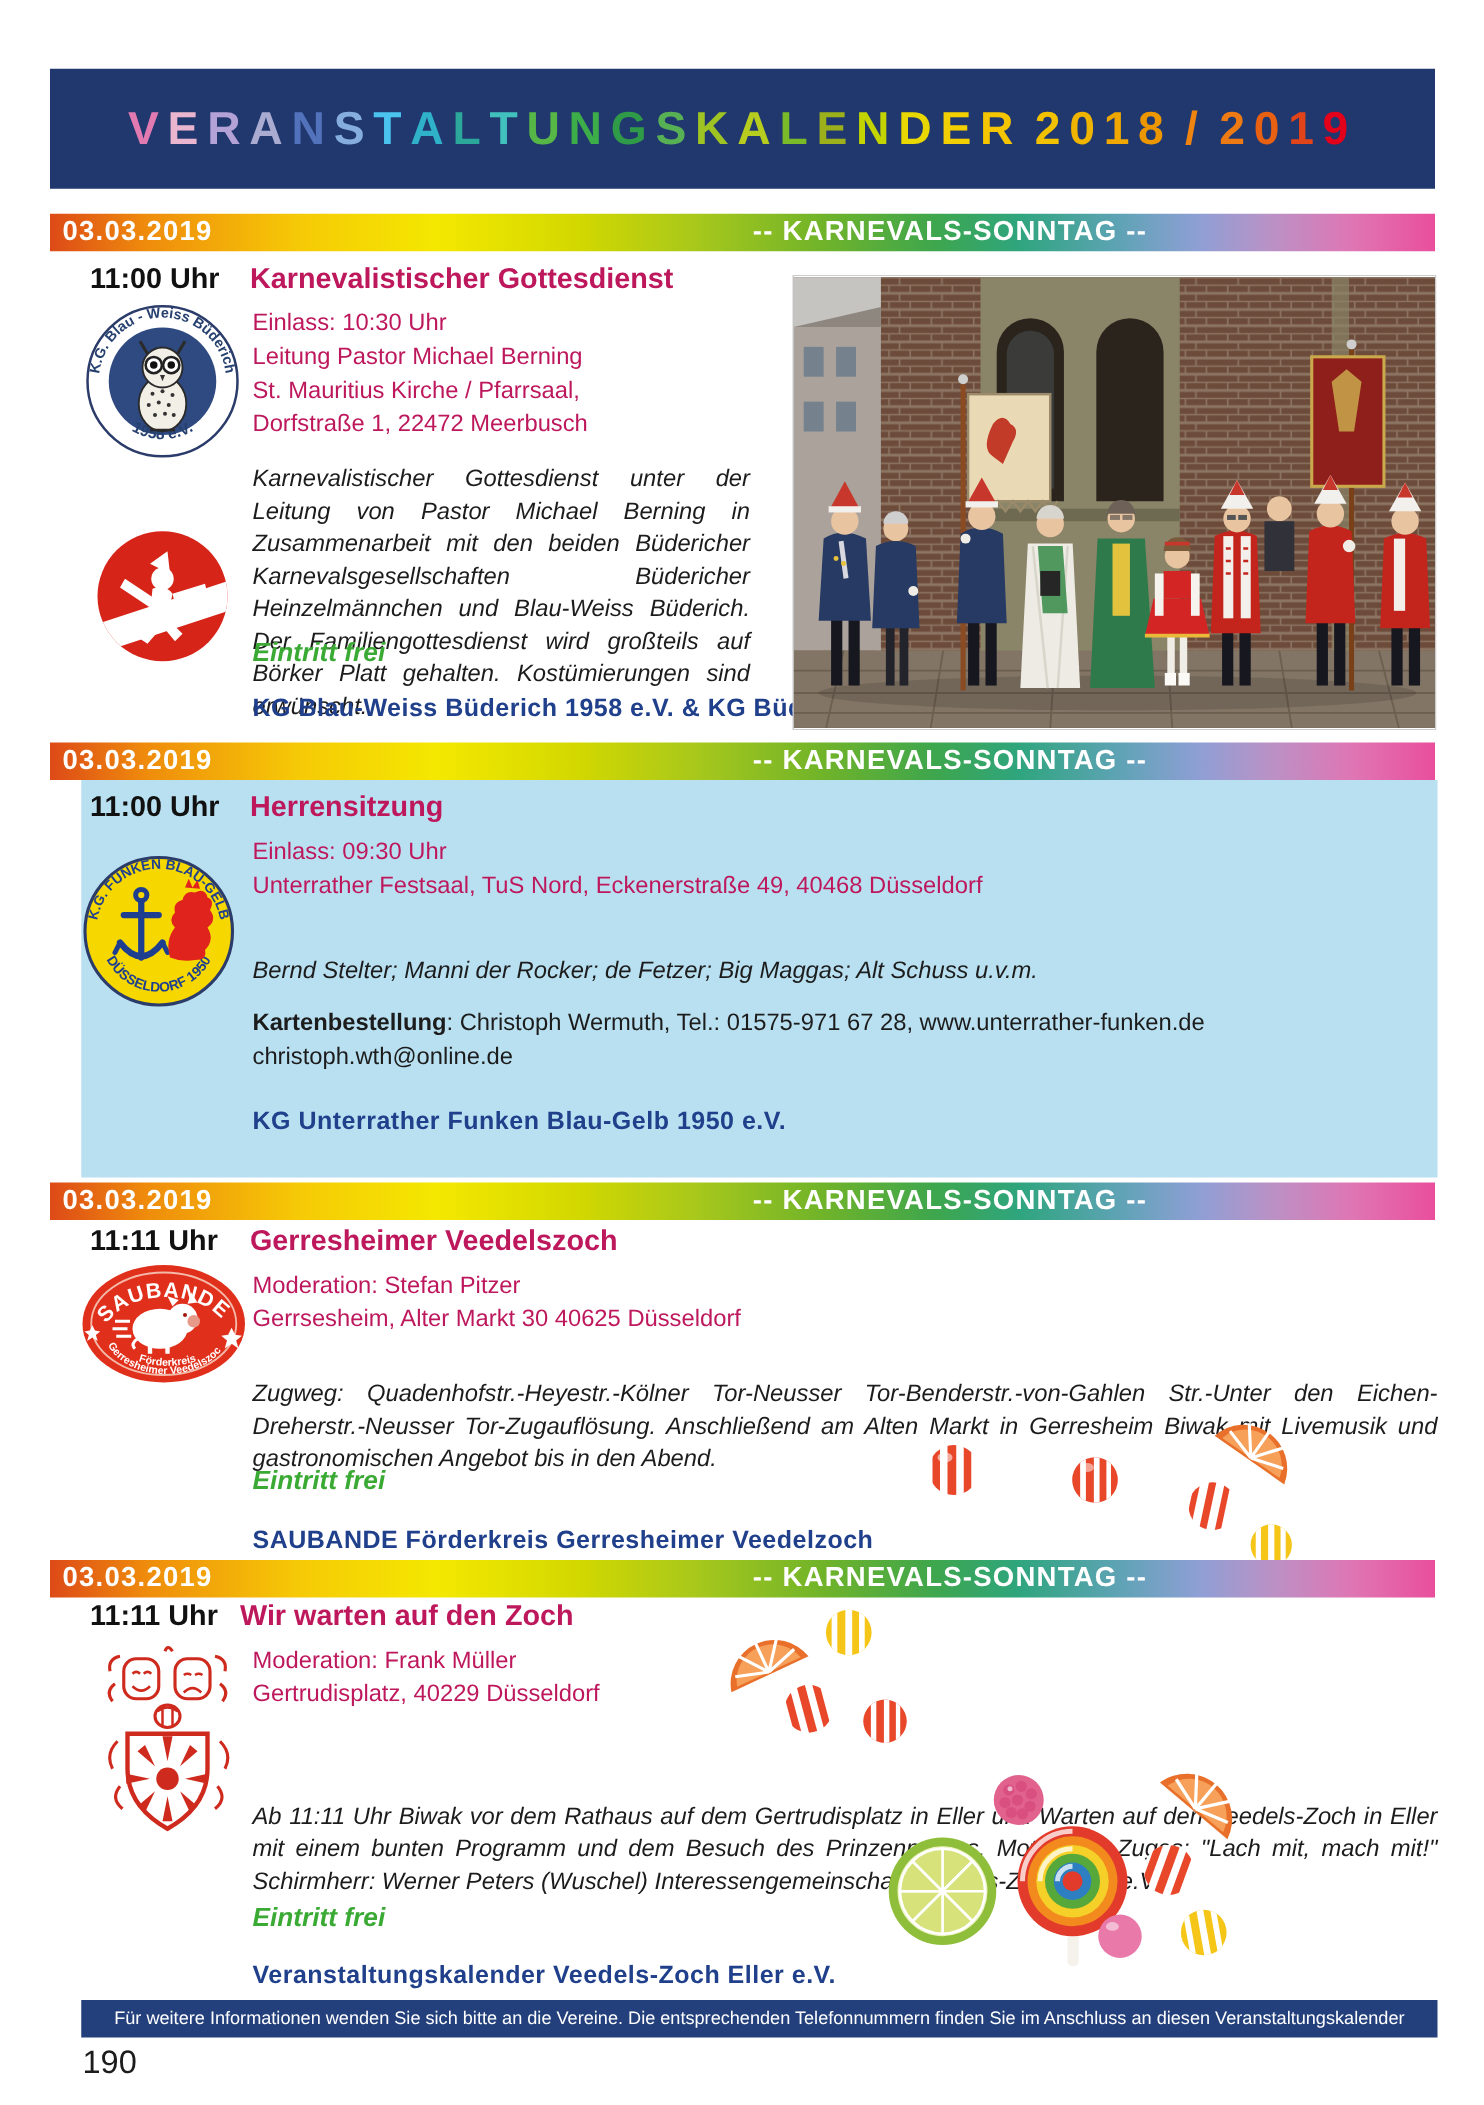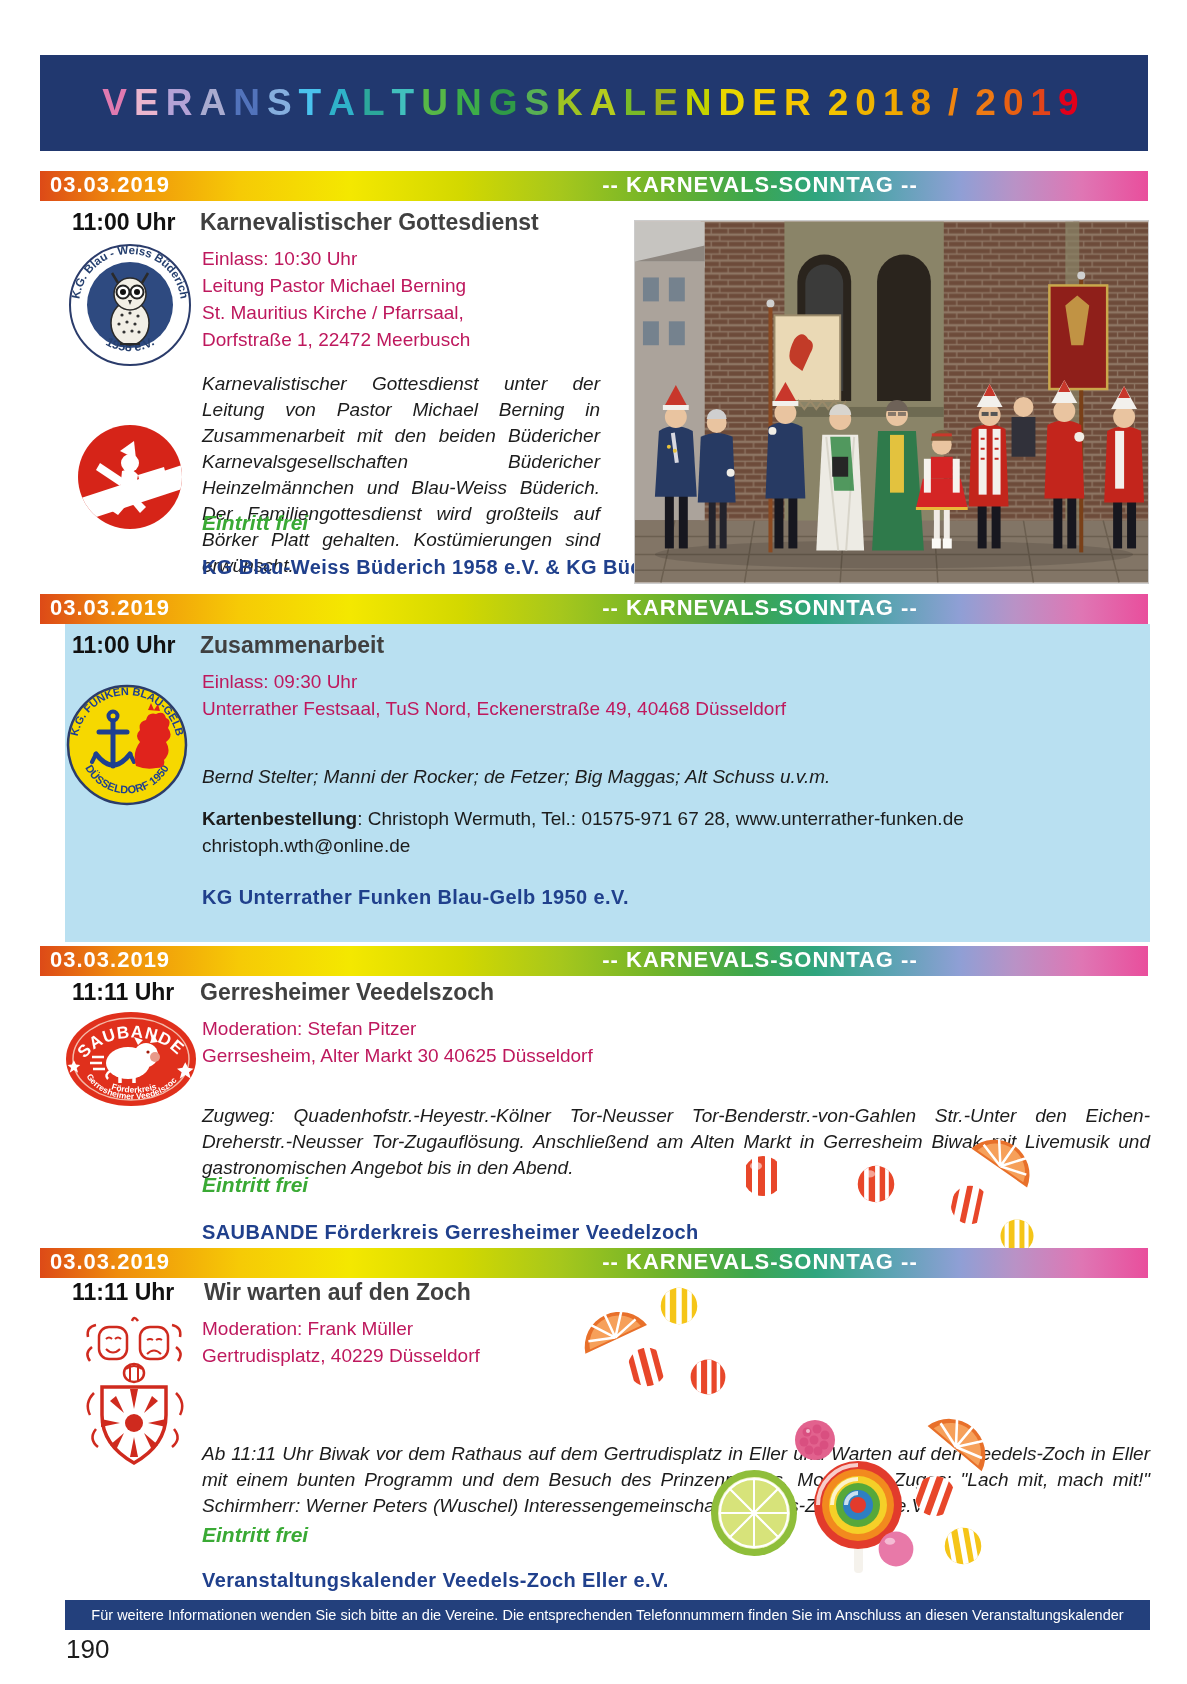--- a/index.html
+++ b/index.html
@@ -23,21 +23,21 @@
 
   .bluebg{position:absolute;left:65px;top:624px;width:1085px;height:318px;background:#b9e0f1;}
 
   .section{position:absolute;left:40px;width:1108px;}
   #s1{top:205px;height:390px;}
   #s2{top:624px;height:318px;}
   #s3{top:977px;height:271px;}
   #s4{top:1277px;height:323px;}
 
   .time{position:absolute;font-size:23px;font-weight:bold;color:#111;white-space:nowrap;}
-  .etitle{position:absolute;font-size:23px;font-weight:bold;color:#404040;white-space:nowrap;}
+  .etitle{position:absolute;font-size:23px;font-weight:bold;color:#be185d;white-space:nowrap;}
   .details{position:absolute;font-size:19px;color:#be185d;line-height:27px;}
   .desc{position:absolute;font-style:italic;font-size:19px;color:#1c1c1c;line-height:26px;text-align:justify;margin-top:26px;}
   .lineup{position:absolute;font-style:italic;font-size:19px;color:#1c1c1c;}
   .tickets{position:absolute;font-size:19px;color:#1c1c1c;}
   .tickets b{font-weight:bold;}
   .admission{position:absolute;color:#3aaa35;font-weight:bold;font-style:italic;font-size:21px;}
   .organizer{position:absolute;color:#20408c;font-weight:bold;font-size:20px;white-space:nowrap;letter-spacing:.4px;}
 
   .logo{position:absolute;}
   .photo{position:absolute;left:595px;top:16px;width:513px;height:362px;box-shadow:0 0 0 1px #ccc;}
@@ -288,21 +288,21 @@
 
   <div class="rainbow-bar" style="top:594px;">
     <span class="bar-date">03.03.2019</span>
     <span class="bar-label">-- KARNEVALS-SONNTAG --</span>
   </div>
 
   <div class="bluebg"></div>
 
   <div class="section" id="s2">
     <div class="time" style="left:32px;top:8px;">11:00 Uhr</div>
-    <div class="etitle" style="left:160px;top:8px;">Zusammenarbeit</div>
+    <div class="etitle" style="left:160px;top:8px;">Herrensitzung</div>
 
     <div class="logo" style="left:26px;top:60px;">
       <svg width="122" height="122" viewBox="0 0 122 122">
         <defs>
           <path id="fkTop" d="M 11,61 A 50,50 0 0 1 111,61"></path>
           <path id="fkBot" d="M 15,72 A 47,47 0 0 0 107,72"></path>
         </defs>
         <circle cx="61" cy="61" r="59" fill="#f6d800" stroke="#2b3c6b" stroke-width="2.5"></circle>
         <text font-size="11" font-weight="bold" fill="#1e3f8f" font-family="Liberation Sans,sans-serif">
           <textPath href="#fkTop" startOffset="50%" text-anchor="middle">K.G. FUNKEN BLAU-GELB</textPath>
@@ -459,21 +459,21 @@
     </div>
   </div>
 
   <div class="rainbow-bar" style="top:1248px;">
     <span class="bar-date">03.03.2019</span>
     <span class="bar-label">-- KARNEVALS-SONNTAG --</span>
   </div>
 
   <div class="section" id="s4">
     <div class="time" style="left:32px;top:2px;">11:11 Uhr</div>
-    <div class="etitle" style="left:164px;top:2px;text-align:center;">Wir warten auf den Zoch</div>
+    <div class="etitle" style="left:152px;top:2px;text-align:center;">Wir warten auf den Zoch</div>
 
     <div class="logo" style="left:40px;top:36px;">
       <svg width="110" height="160" viewBox="0 0 110 160">
         <g>
           <rect x="19" y="14" width="28" height="32" rx="10" fill="#fff" stroke="#cf2a1e" stroke-width="2.5"></rect>
           <path d="M26,26 q3,-3 6,0 M35,26 q3,-3 6,0 M26,36 q7,7 14,0" stroke="#cf2a1e" stroke-width="2" fill="none"></path>
           <rect x="60" y="14" width="28" height="32" rx="10" fill="#fff" stroke="#cf2a1e" stroke-width="2.5"></rect>
           <path d="M67,27 q3,-2 6,0 M76,27 q3,-2 6,0 M67,41 q7,-7 14,0" stroke="#cf2a1e" stroke-width="2" fill="none"></path>
           <path d="M16,12 q-10,2 -8,12 M92,12 q10,2 8,12 M52,8 q2,-6 6,0 M12,34 q-8,6 -2,14 M96,34 q8,6 2,14" stroke="#cf2a1e" stroke-width="2.5" fill="none"></path>
         </g>

